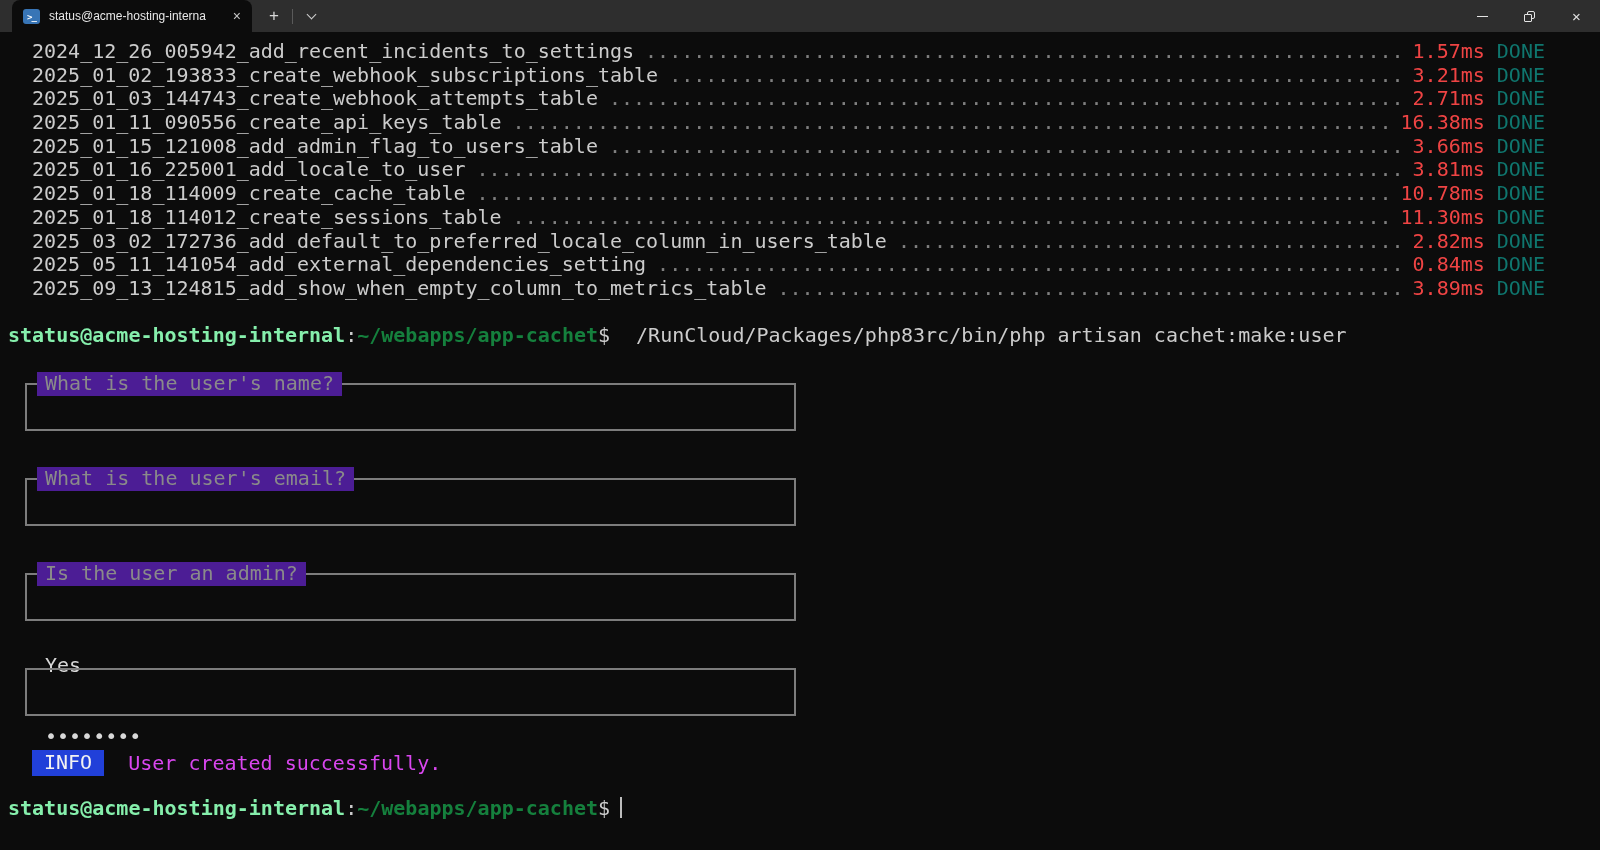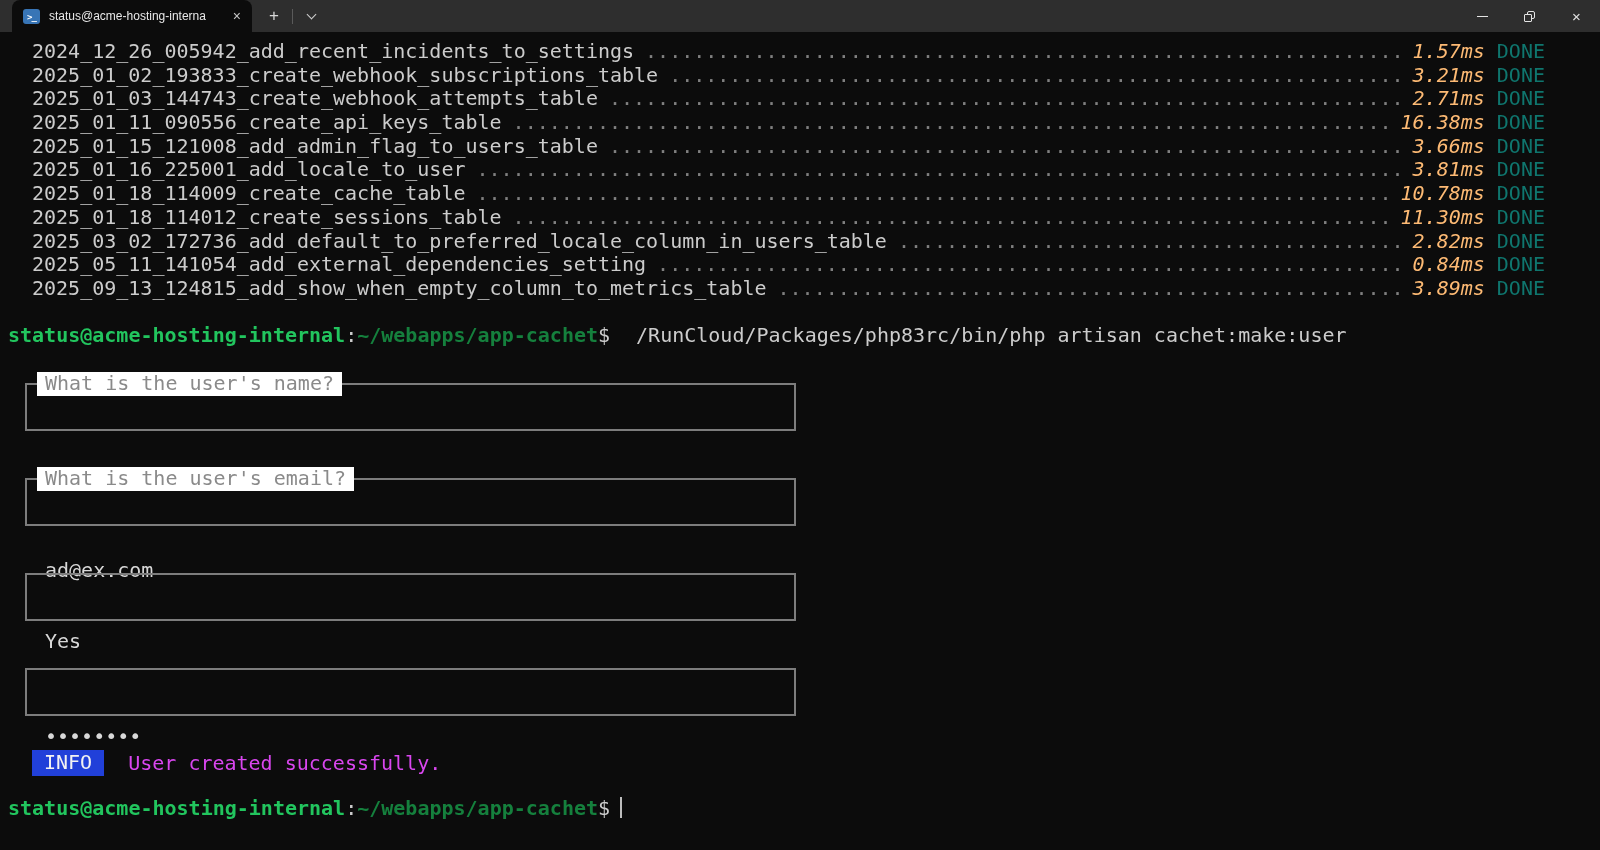--- a/index.html
+++ b/index.html
@@ -78,43 +78,43 @@
   .mig-row {
     display:flex; align-items:baseline;
     padding-left:24px; padding-right:55px;
     white-space:pre; height:23.7px;
   }
   .mig-name { color:#cccccc; }
   .mig-dots {
     flex:1; overflow:hidden; white-space:nowrap;
     color:#808080; margin:0 11px;
   }
-  .mig-time { color:#fdba74;font-style:italic; }
+  .mig-time { color:#ef4444; }
   .mig-status { color:#0f766e; padding-left:12px; }
 
   .blank-line { height:23.7px; }
 
   .cmdline { white-space:pre; height:23.7px; }
-  .prompt-user  { color:#22c55e; font-weight:bold; }
+  .prompt-user  { color:#86efac; font-weight:bold; }
   .prompt-colon { color:#cccccc; }
   .prompt-path  { color:#15803d; font-weight:bold; }
   .prompt-dollar{ color:#cccccc; }
   .command { color:#cccccc; margin-left:26px; }
 
   .prompt-box {
     position:relative;
     width:771px; height:48px;
     margin-left:17px; margin-top:47px;
     border:2px solid #7d7d7d;
     white-space:pre;
   }
   .prompt-box.first { margin-top:35px; }
   .box-label {
     position:absolute; top:-13px; left:10px;
-    background:#ffffff; color:#8a8a8a;
+    background:#4c1d95; color:#8a8a8a;
     padding:0 8px;
   }
   .box-value { display:block; padding:8px 0 0 18px; color:#d8d8d8; }
 
   .info-line {
     margin-top:34px; padding-left:24px;
     display:flex; align-items:flex-end; white-space:pre; height:26px;
   }
   .info-badge {
     background:#2140d9; color:#f2f2f2;
@@ -204,20 +204,21 @@
     <span class="box-label">What is the user's name?</span>
     <span class="box-value">acha_user</span>
   </div>
 
   <div class="prompt-box">
     <span class="box-label">What is the user's email?</span>
     <span class="box-value">ad@ex.com</span>
   </div>
 
   <div class="prompt-box">
+    <span class="box-label">Is the user an admin?</span>
     <span class="box-value">Yes</span>
   </div>
 
   <div class="prompt-box">
     <span class="box-value">••••••••</span>
   </div>
 
   <div class="info-line">
     <span class="info-badge">INFO</span>
     <span class="info-msg">User created successfully.</span>

